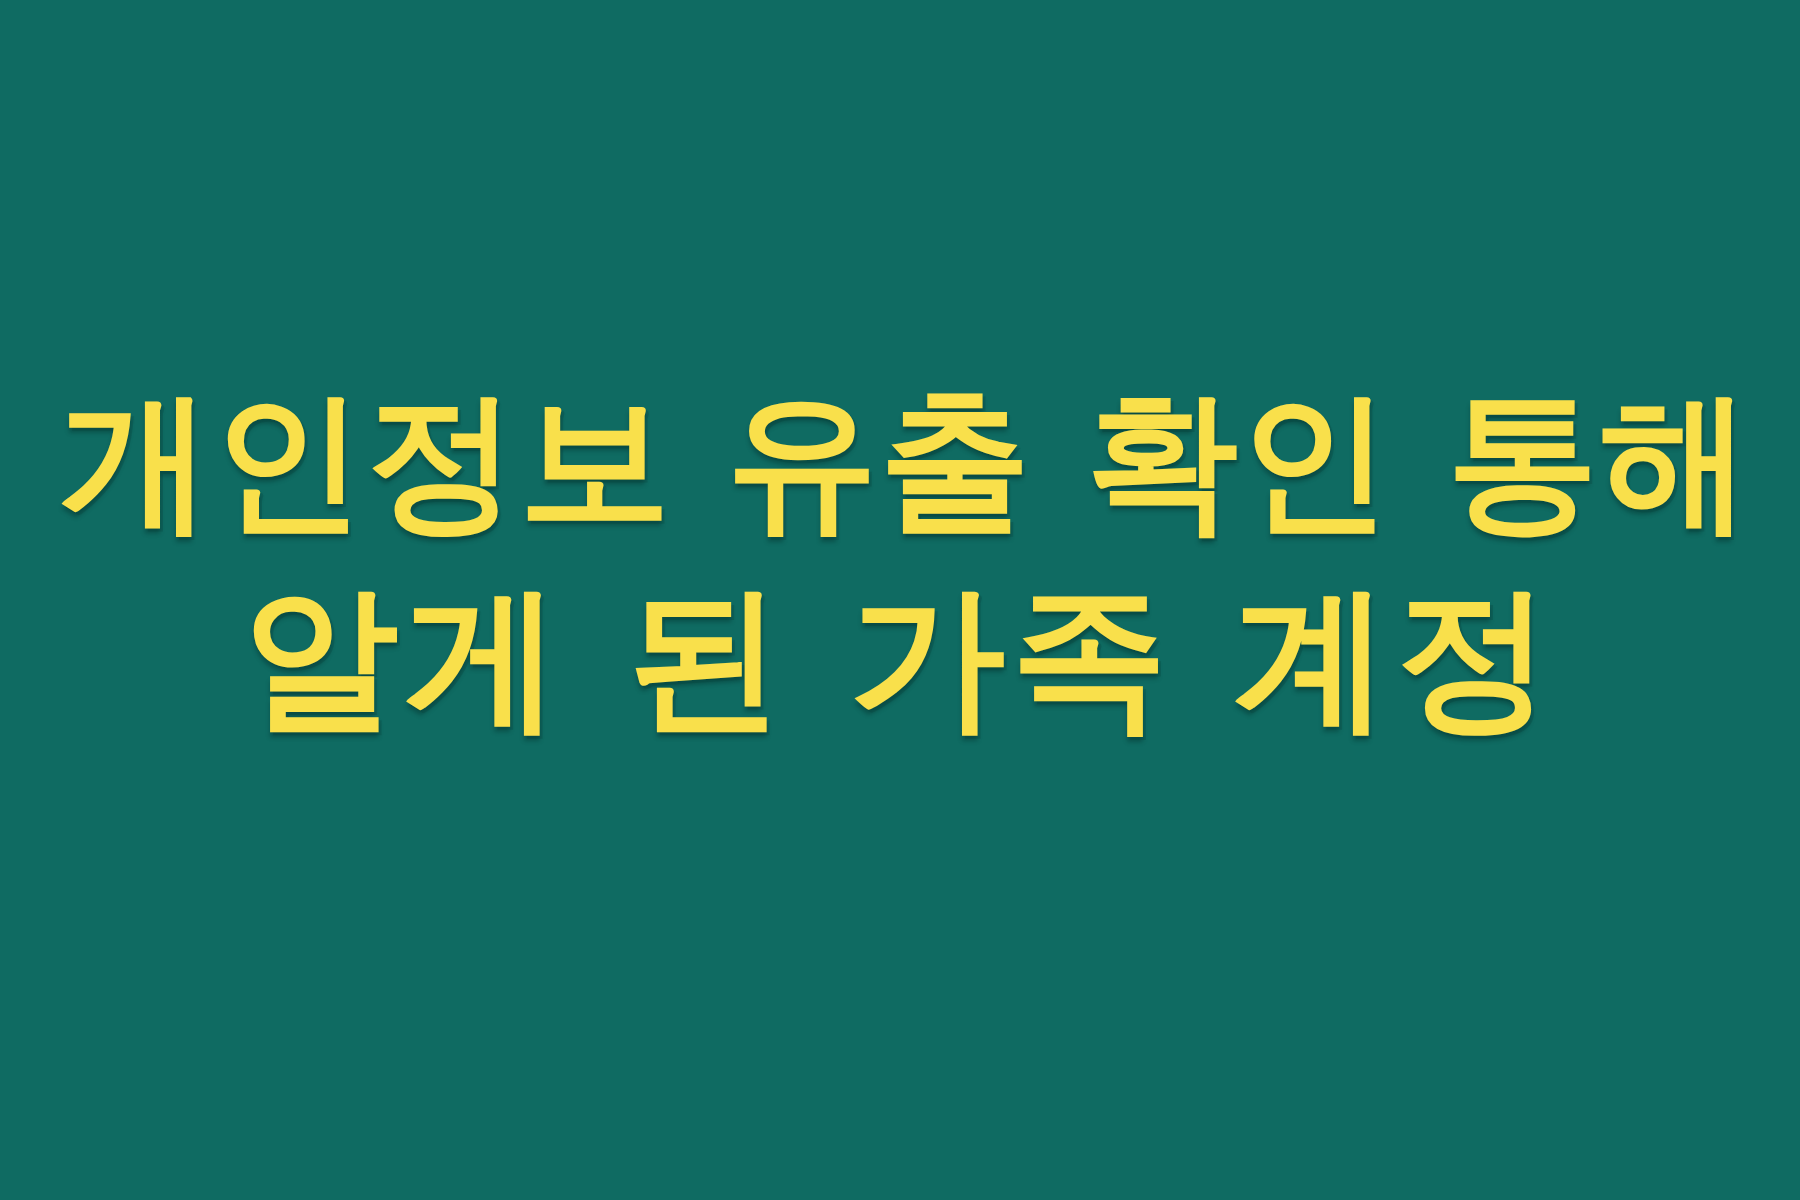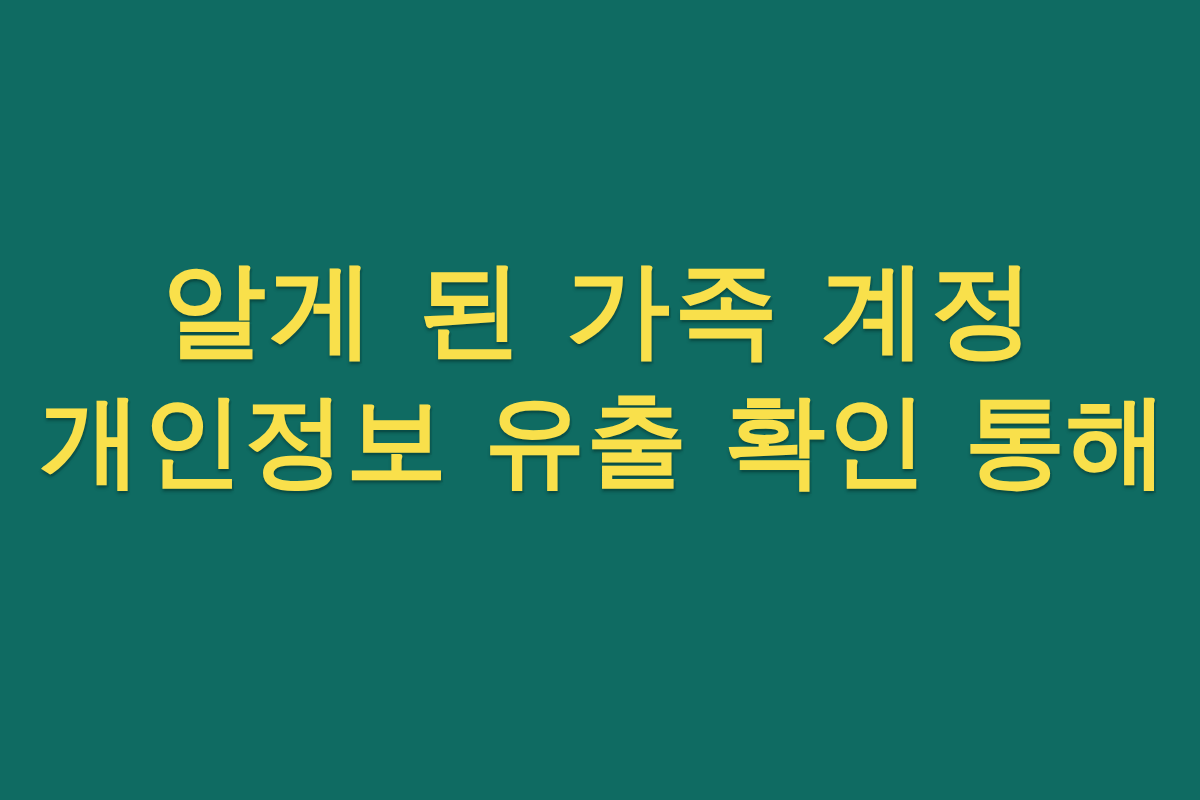--- a/index.html
+++ b/index.html
@@ -60,19 +60,19 @@
     letter-spacing: 4px;
   }
 </style>
 </head>
 <body>
 
 <div id="thumbnail-card" style="background-color: rgb(15, 107, 98);">
 
   <div id="headline-block">
 
+    <span class="headline-line line-1" style="color: rgb(249, 224, 75);">개인정보 유출 확인 통해</span>
+
     <span class="headline-line line-2" style="color: rgb(249, 224, 75);">알게 된 가족 계정</span>
-
-    <span class="headline-line line-1" style="color: rgb(249, 224, 75);">개인정보 유출 확인 통해</span>
 
   </div>
 
 </div>
 
 </body></html>

